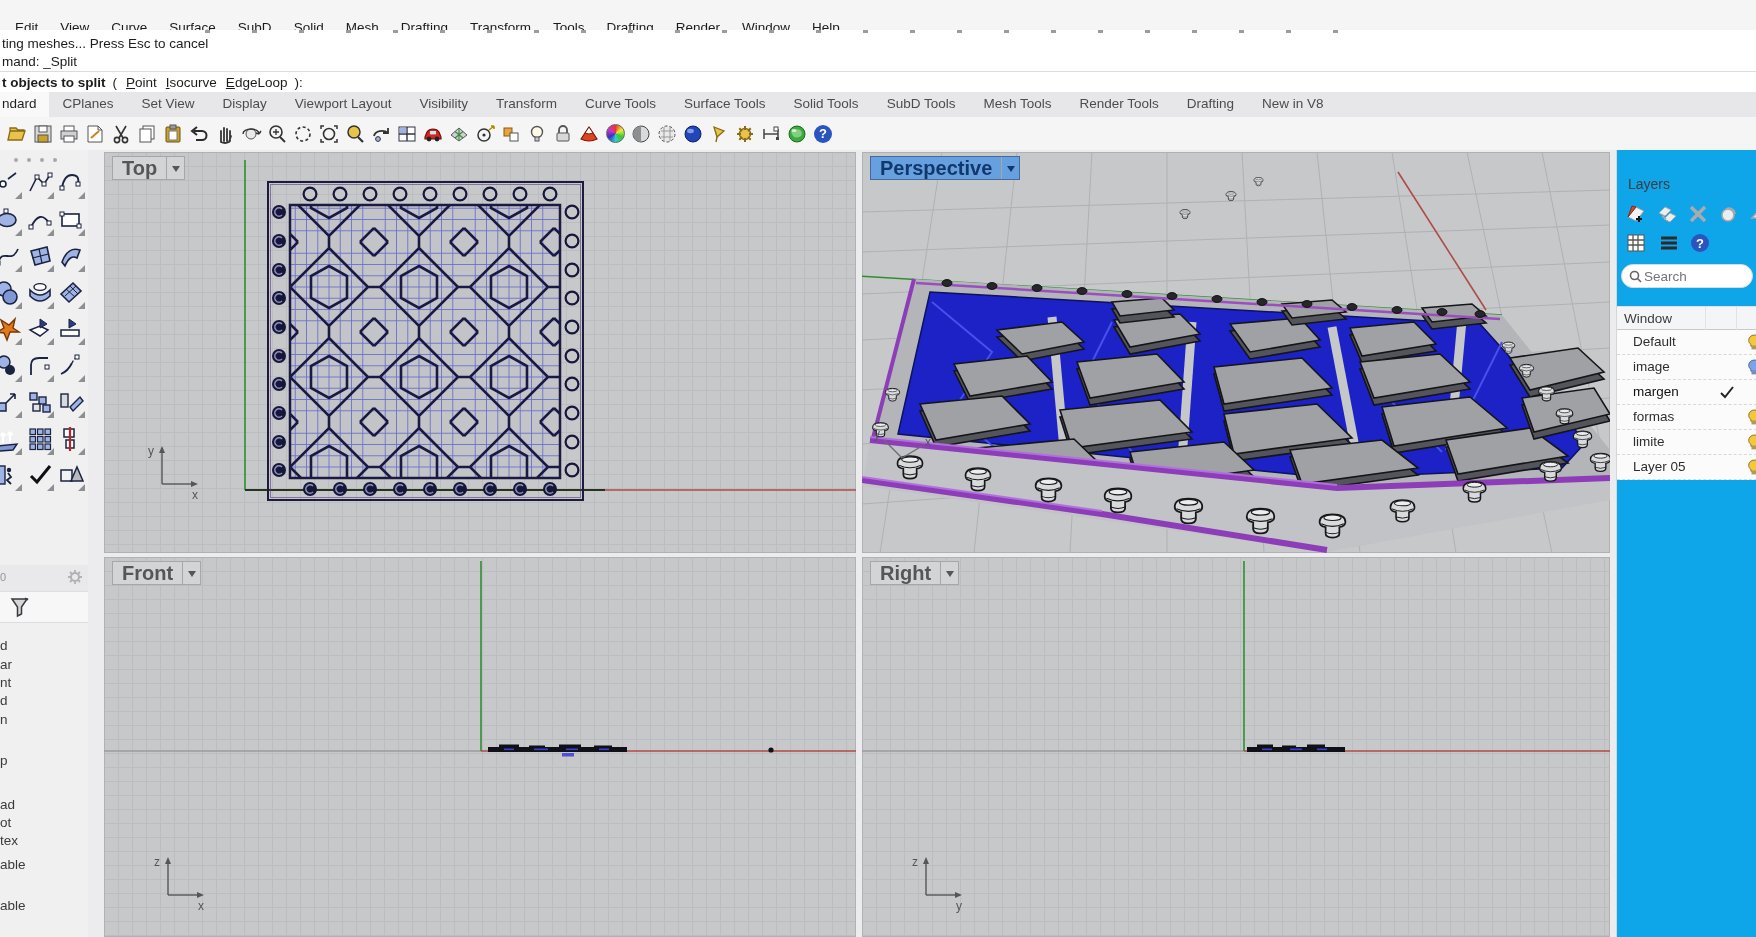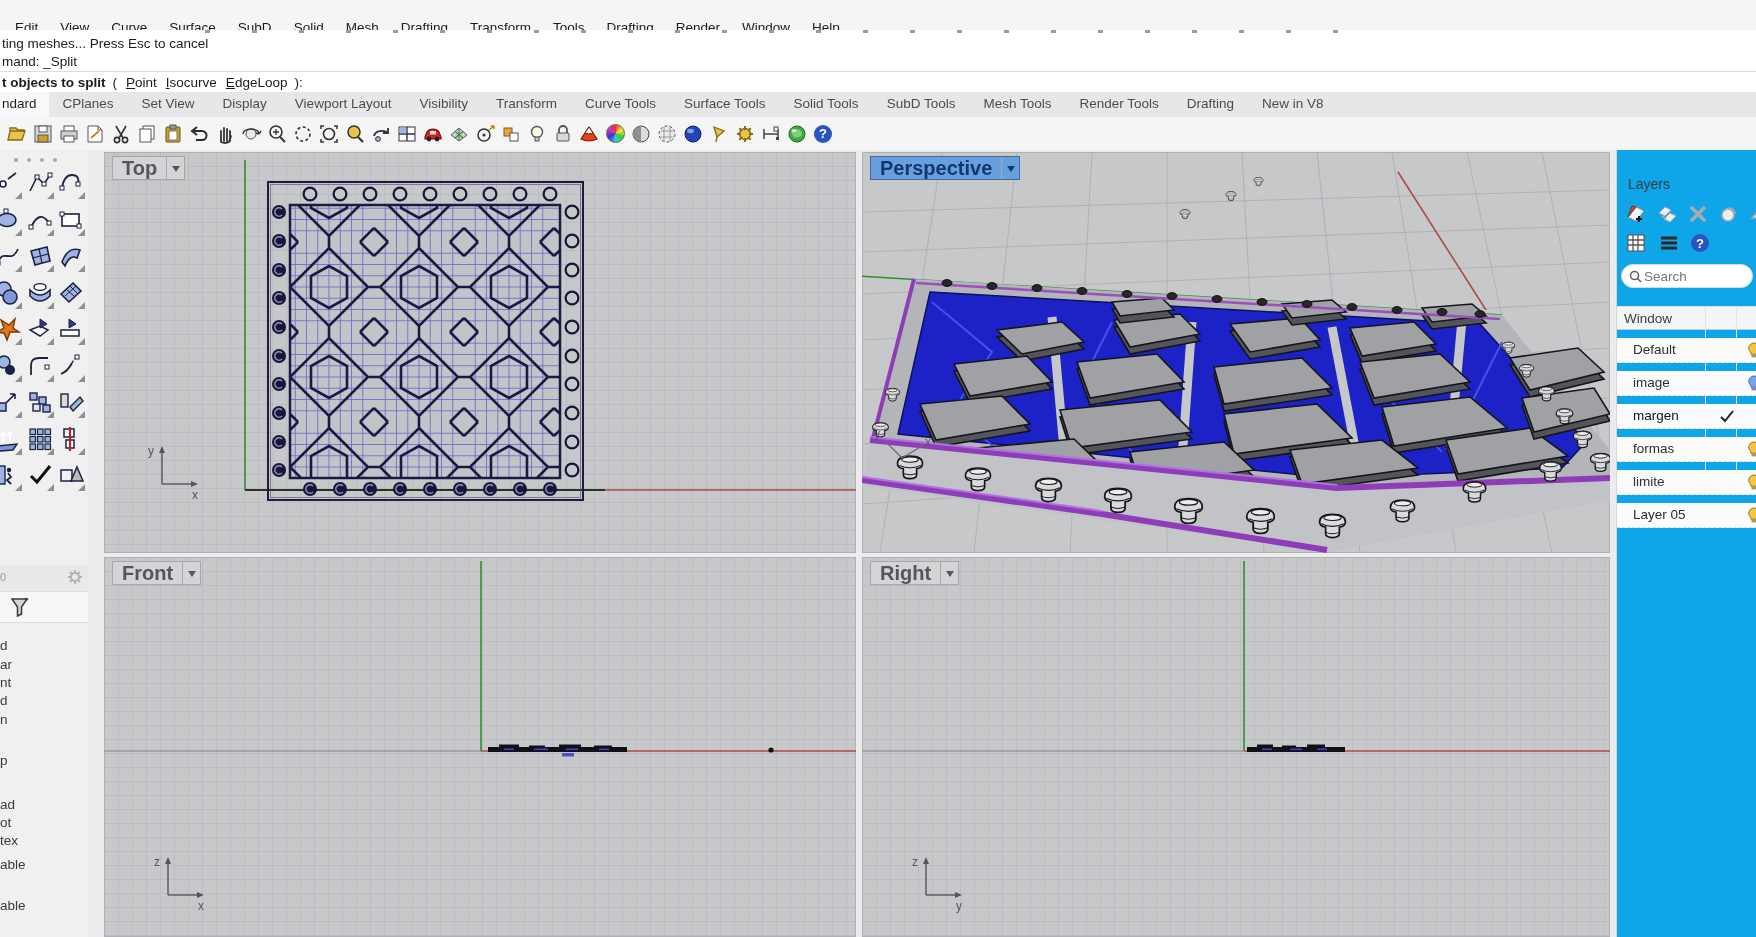--- a/index.html
+++ b/index.html
@@ -76,21 +76,21 @@
   .lrow2{position:absolute;left:8px;top:82px;display:flex;gap:11px;align-items:center;}
   .licon{cursor:pointer;}
   .search{position:absolute;left:4px;top:114px;width:132px;height:24px;background:#fff;border:1px solid #dadadc;
     border-radius:12px;display:flex;align-items:center;padding-left:7px;box-sizing:border-box;}
   .search input{border:none;outline:none;font-size:13.5px;width:92px;color:#333;background:transparent;
     font-family:"Liberation Sans",sans-serif;}
   .lheader{position:absolute;left:0;top:156px;width:140px;height:24px;border-top:1px solid #dfdfe1;border-bottom:1px solid #c9c9cb;
     font-size:13.5px;color:#3c3c3e;display:flex;align-items:center;padding-left:7px;box-sizing:border-box;background:#f4f5f6;}
   .vline{position:absolute;top:156px;height:170px;width:1px;background:#e2e2e4;}
   .lrows{position:absolute;left:0;top:180px;width:140px;}
-  .lrow{position:relative;height:24px;background:#fbfbfc;border-bottom:1px dashed #d8d8da;cursor:pointer;margin-top:8px;}
+  .lrow{position:relative;height:24px;background:#fbfbfc;border-bottom:1px dashed #d8d8da;cursor:pointer;}
   .lrow .nm{position:absolute;left:16px;top:4px;font-size:13.5px;color:#2e2e30;}
   .lrow.current .nm{font-weight:normal;color:#121212;}
   .lrow .chk{position:absolute;left:102px;top:5px;}
   .lrow .bulb{position:absolute;left:130px;top:4px;}
   .axis-txt{font-size:12px;fill:#55565a;font-family:"Liberation Sans",sans-serif;}
 </style>
 </head>
 <body>
 
 <div class="window">

